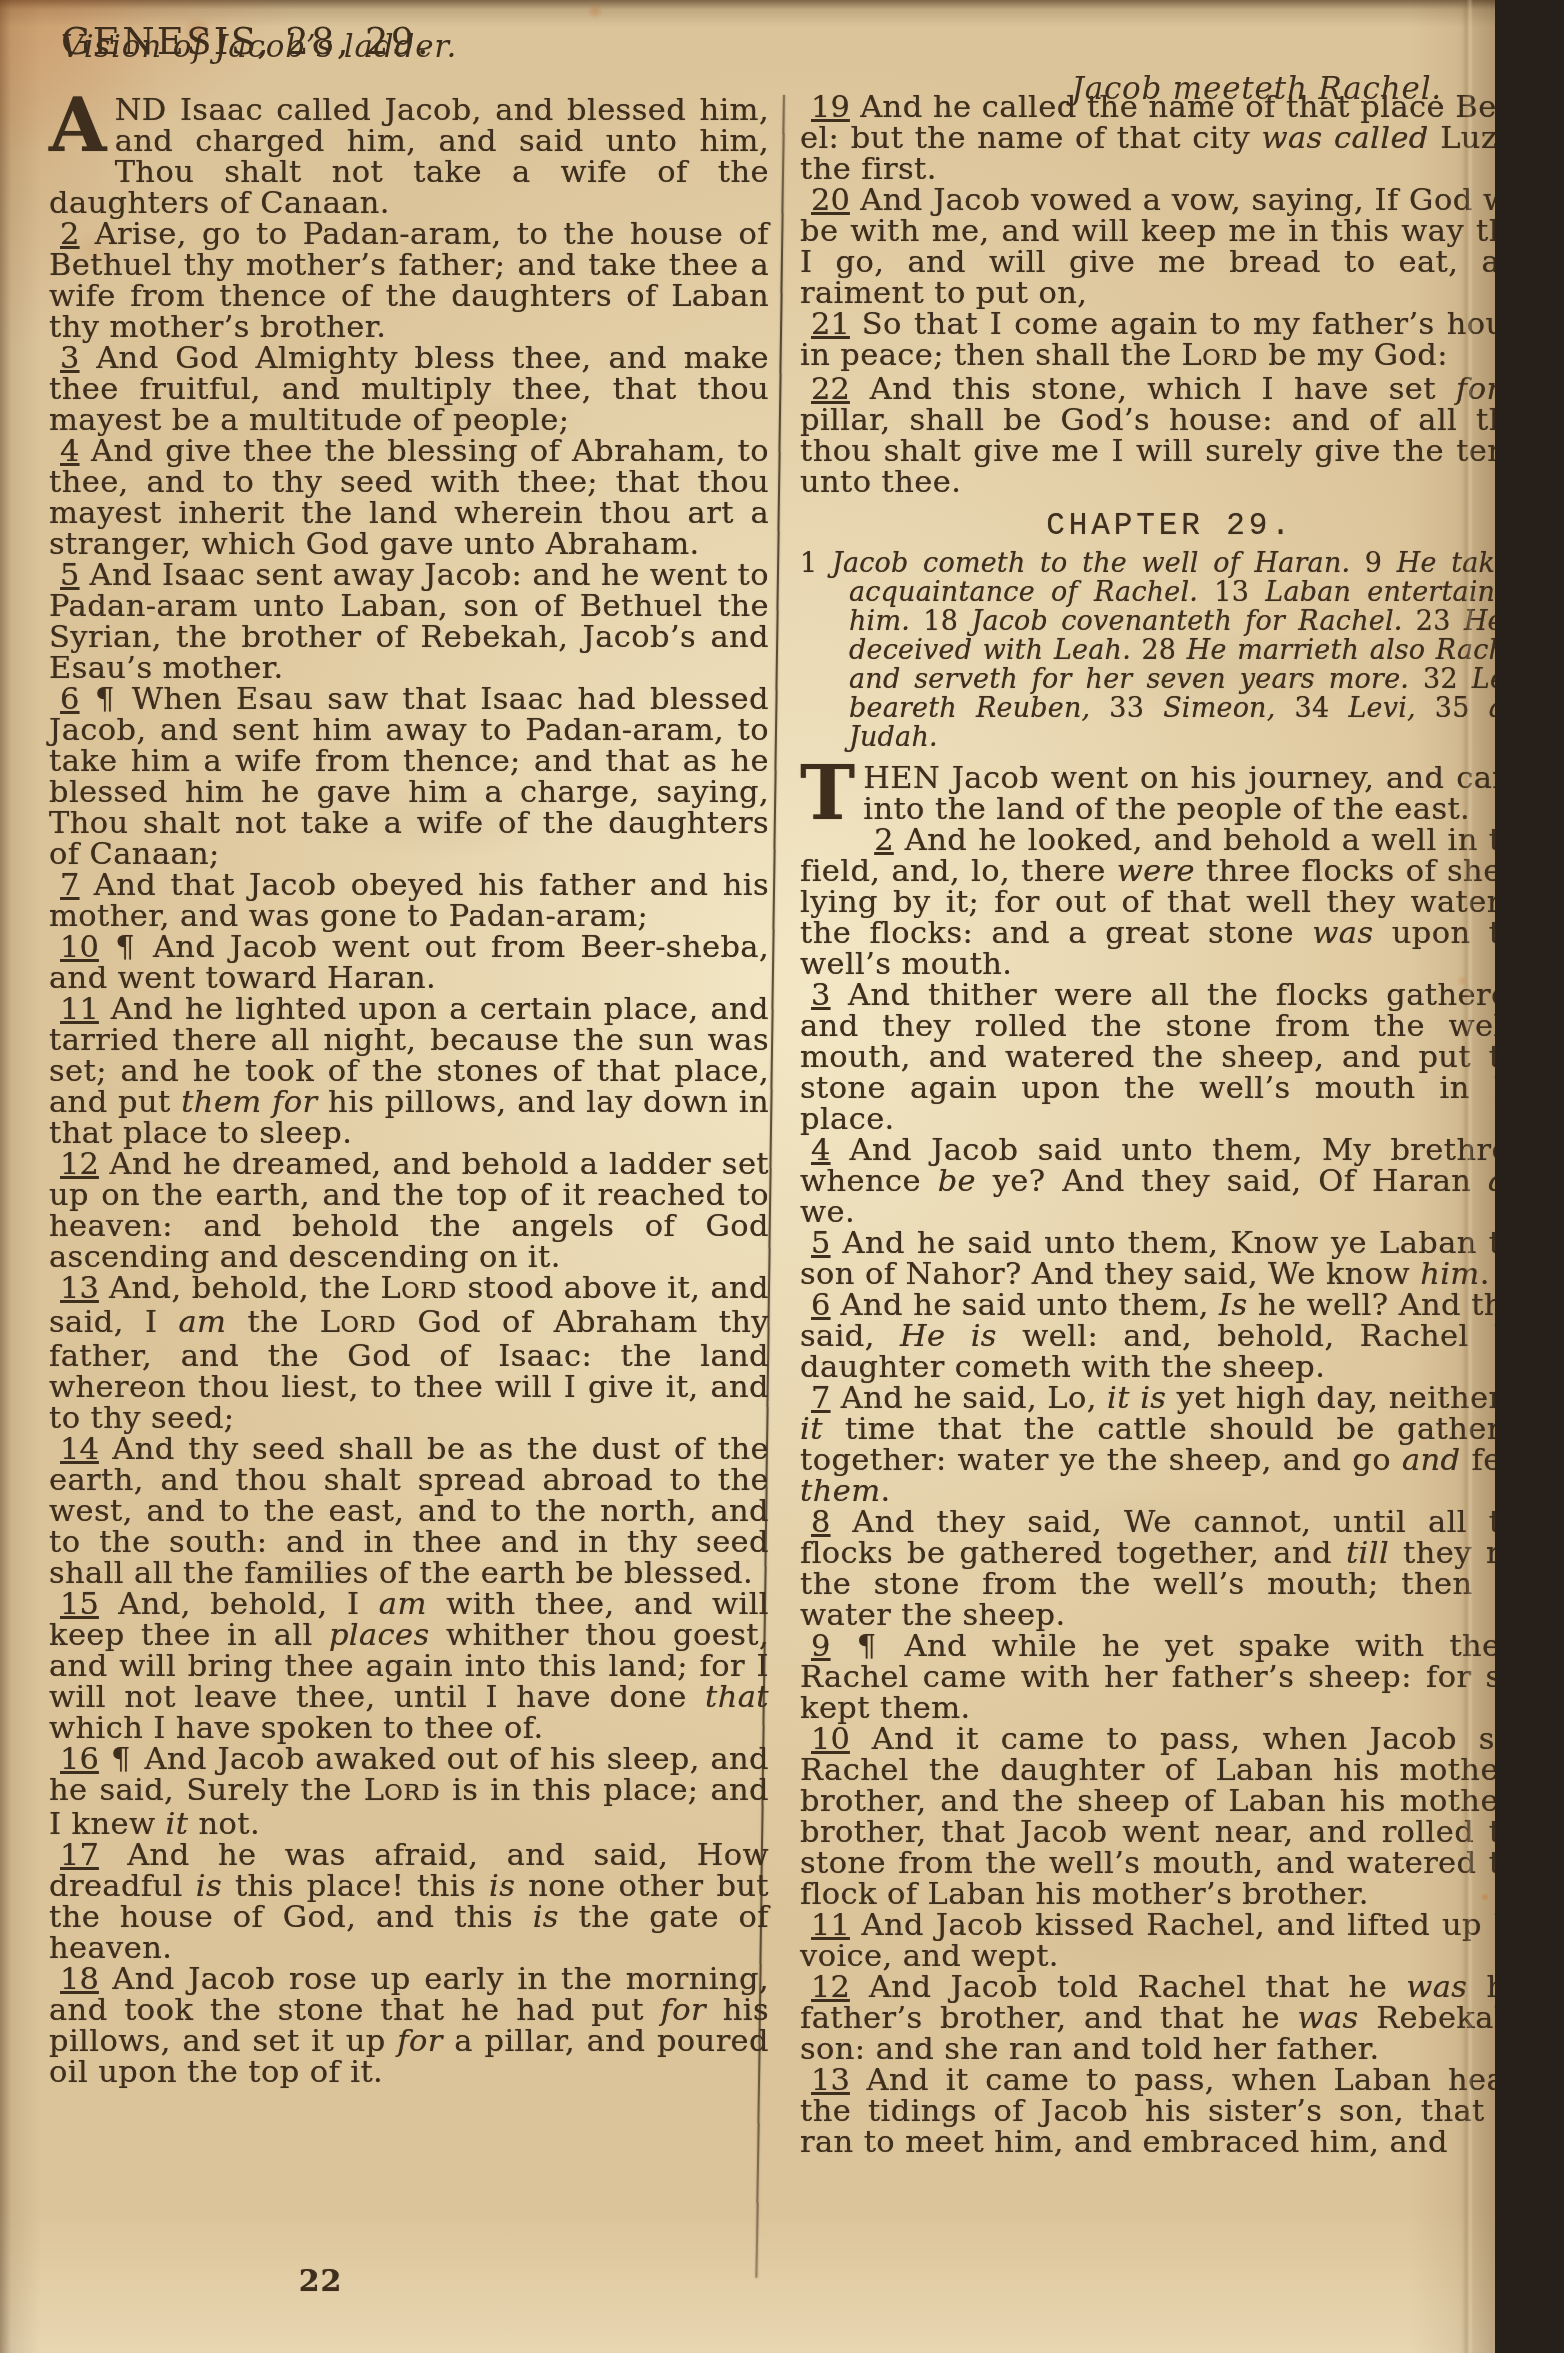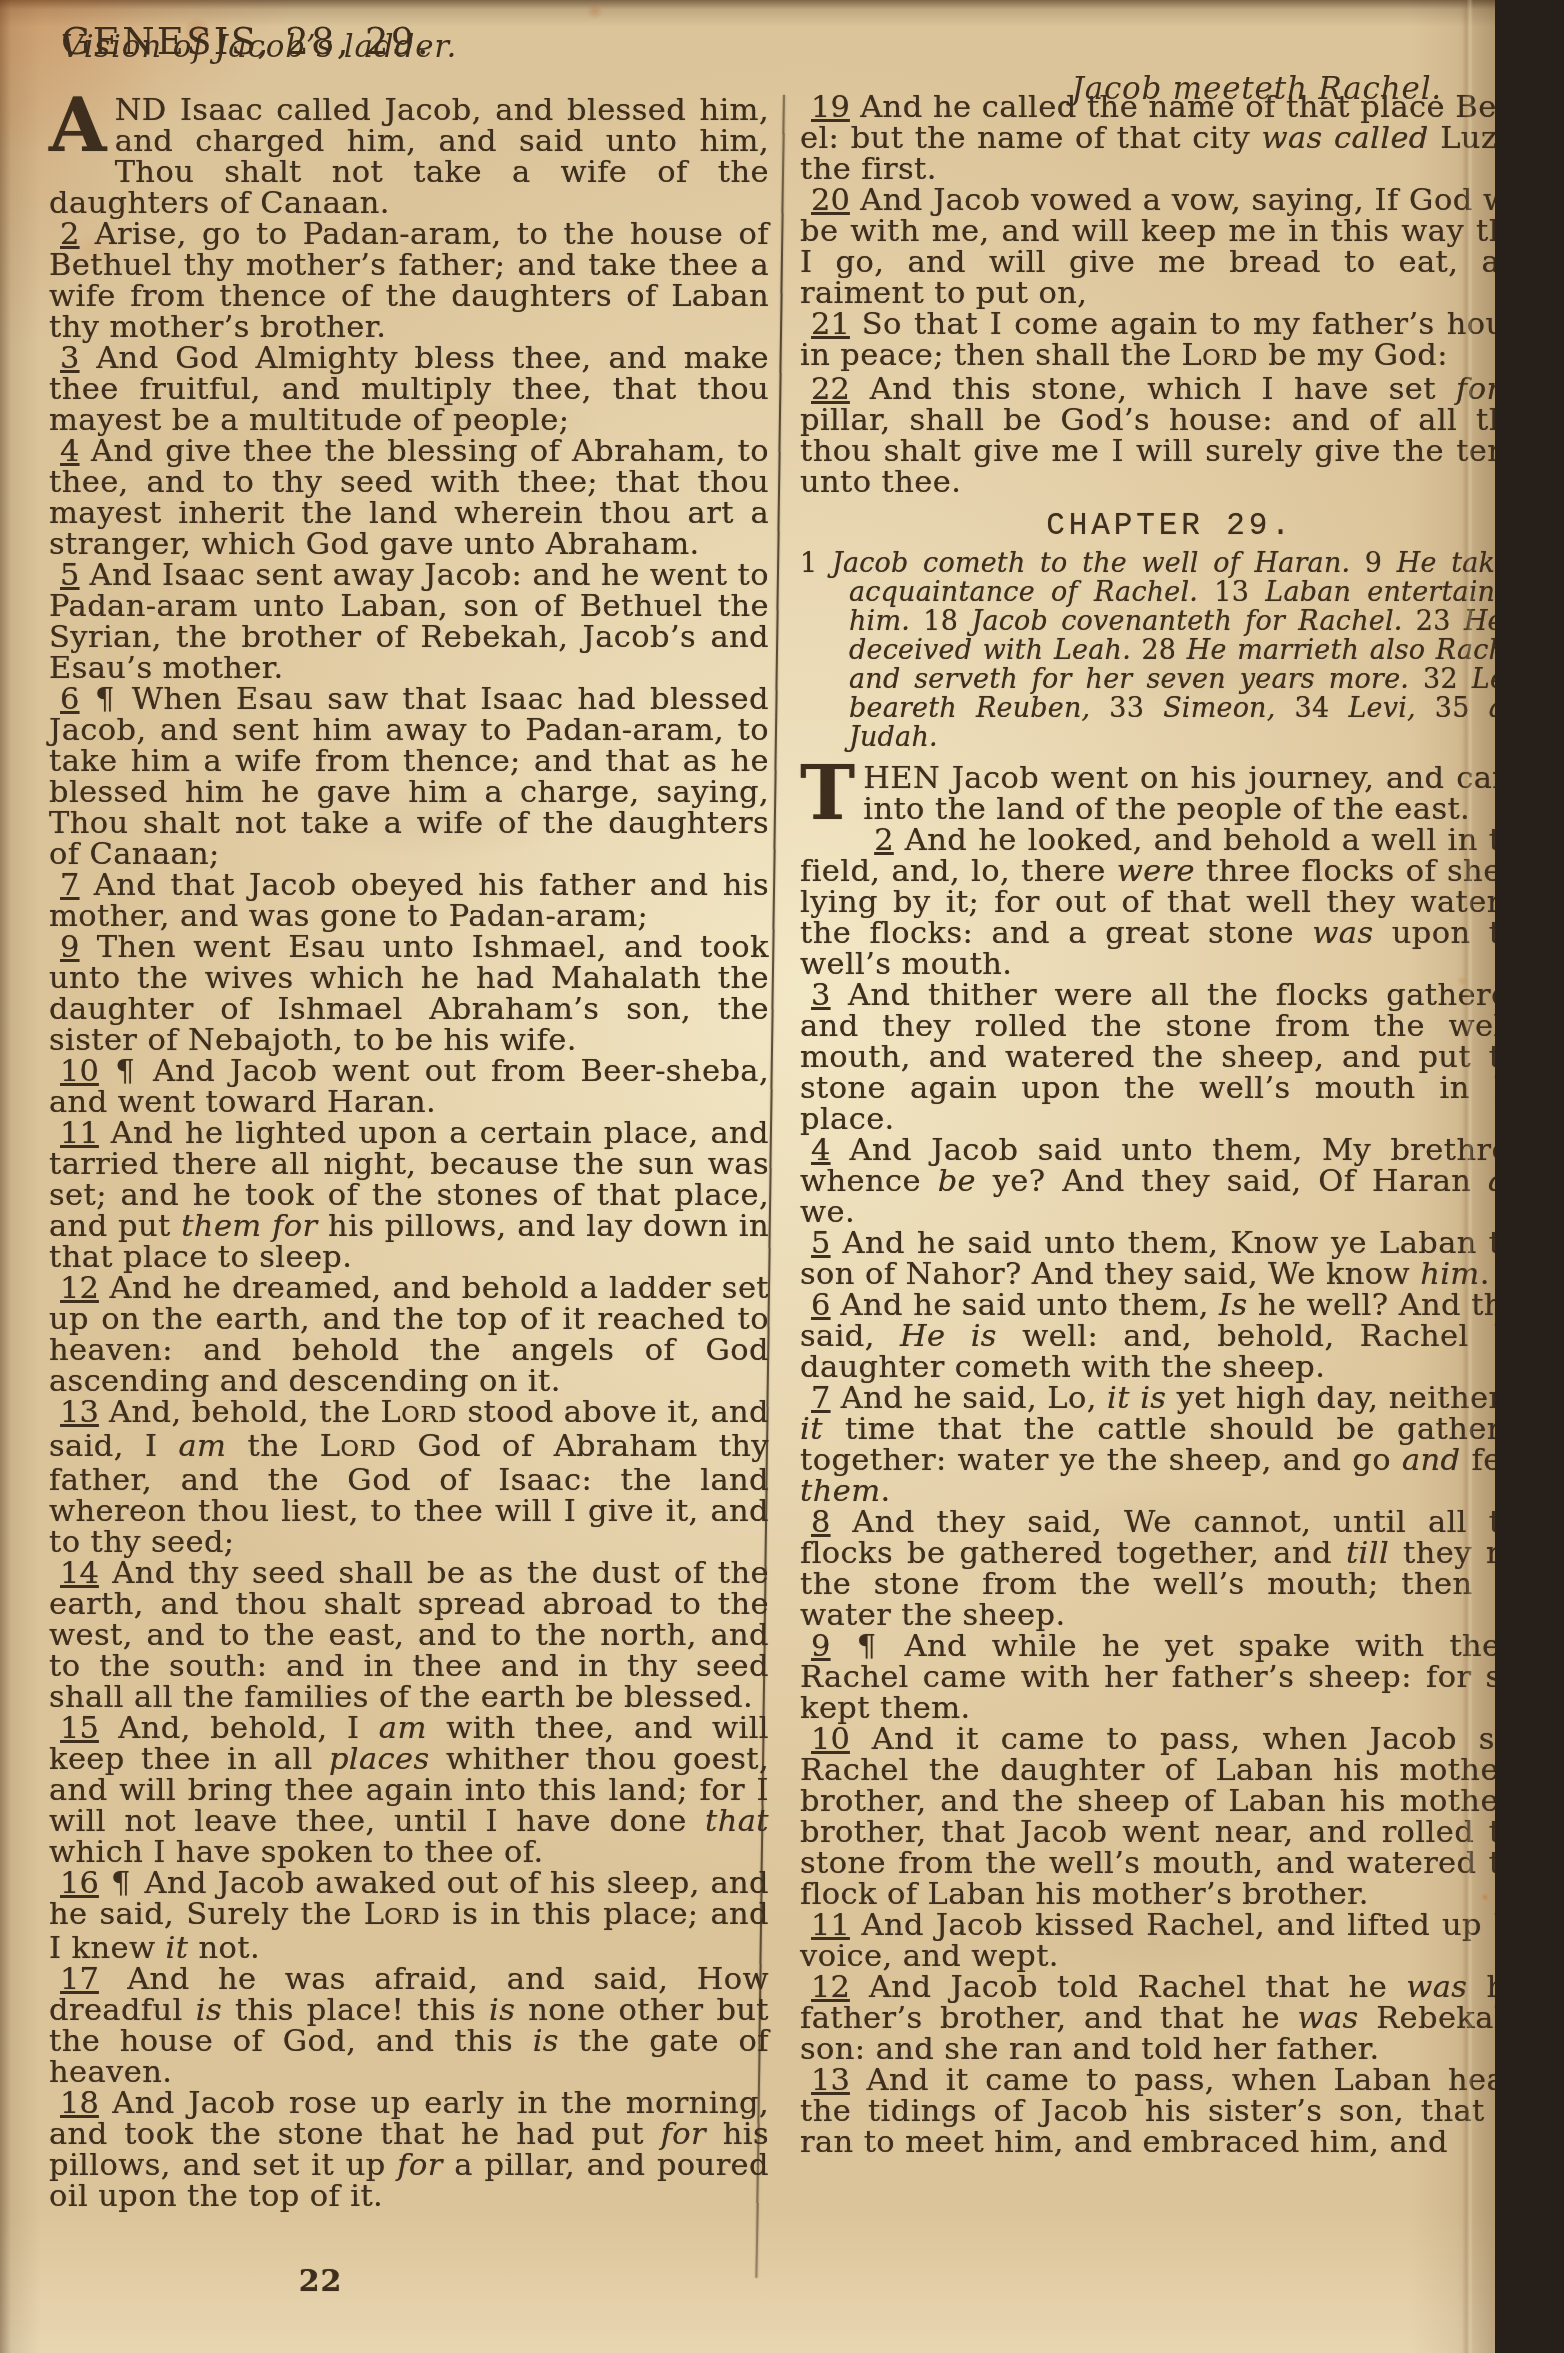--- a/index.html
+++ b/index.html
@@ -95,21 +95,20 @@
   </div>
 
   <div class="col col-left" id="col-left">
       <p class="verse has-drop"><span class="drop-cap">A</span>ND Isaac called Jacob, and blessed him, and charged him, and said unto him, Thou shalt not take a wife of the daughters of Canaan.</p>
       <p class="verse"><span class="verse-num">2</span> Arise, go to Padan-aram, to the house of Bethuel thy mother’s father; and take thee a wife from thence of the daughters of Laban thy mother’s brother.</p>
       <p class="verse"><span class="verse-num">3</span> And God Almighty bless thee, and make thee fruitful, and multiply thee, that thou mayest be a multitude of people;</p>
       <p class="verse"><span class="verse-num">4</span> And give thee the blessing of Abraham, to thee, and to thy seed with thee; that thou mayest inherit the land wherein thou art a stranger, which God gave unto Abraham.</p>
       <p class="verse"><span class="verse-num">5</span> And Isaac sent away Jacob: and he went to Padan-aram unto Laban, son of Bethuel the Syrian, the brother of Rebekah, Jacob’s and Esau’s mother.</p>
       <p class="verse"><span class="verse-num">6</span> <span class="pilcrow">¶</span> When Esau saw that Isaac had blessed Jacob, and sent him away to Padan-aram, to take him a wife from thence; and that as he blessed him he gave him a charge, saying, Thou shalt not take a wife of the daughters of Canaan;</p>
       <p class="verse"><span class="verse-num">7</span> And that Jacob obeyed his father and his mother, and was gone to Padan-aram;</p>
-      <p class="verse"><span class="verse-num">9</span> Then went Esau unto Ishmael, and took unto the wives which he had Mahalath the daughter of Ishmael Abraham’s son, the sister of Nebajoth, to be his wife.</p>
       <p class="verse"><span class="verse-num">10</span> <span class="pilcrow">¶</span> And Jacob went out from Beer-sheba, and went toward Haran.</p>
       <p class="verse"><span class="verse-num">11</span> And he lighted upon a certain place, and tarried there all night, because the sun was set; and he took of the stones of that place, and put <i>them for</i> his pillows, and lay down in that place to sleep.</p>
       <p class="verse"><span class="verse-num">12</span> And he dreamed, and behold a ladder set up on the earth, and the top of it reached to heaven: and behold the angels of God ascending and descending on it.</p>
       <p class="verse"><span class="verse-num">13</span> And, behold, the <span class="lord">L<span class="sc">ORD</span></span> stood above it, and said, I <i>am</i> the <span class="lord">L<span class="sc">ORD</span></span> God of Abraham thy father, and the God of Isaac: the land whereon thou liest, to thee will I give it, and to thy seed;</p>
       <p class="verse"><span class="verse-num">14</span> And thy seed shall be as the dust of the earth, and thou shalt spread abroad to the west, and to the east, and to the north, and to the south: and in thee and in thy seed shall all the families of the earth be blessed.</p>
       <p class="verse"><span class="verse-num">15</span> And, behold, I <i>am</i> with thee, and will keep thee in all <i>places</i> whither thou goest, and will bring thee again into this land; for I will not leave thee, until I have done <i>that</i> which I have spoken to thee of.</p>
       <p class="verse"><span class="verse-num">16</span> <span class="pilcrow">¶</span> And Jacob awaked out of his sleep, and he said, Surely the <span class="lord">L<span class="sc">ORD</span></span> is in this place; and I knew <i>it</i> not.</p>
       <p class="verse"><span class="verse-num">17</span> And he was afraid, and said, How dreadful <i>is</i> this place! this <i>is</i> none other but the house of God, and this <i>is</i> the gate of heaven.</p>
       <p class="verse"><span class="verse-num">18</span> And Jacob rose up early in the morning, and took the stone that he had put <i>for</i> his pillows, and set it up <i>for</i> a pillar, and poured oil upon the top of it.</p>
     </div>

